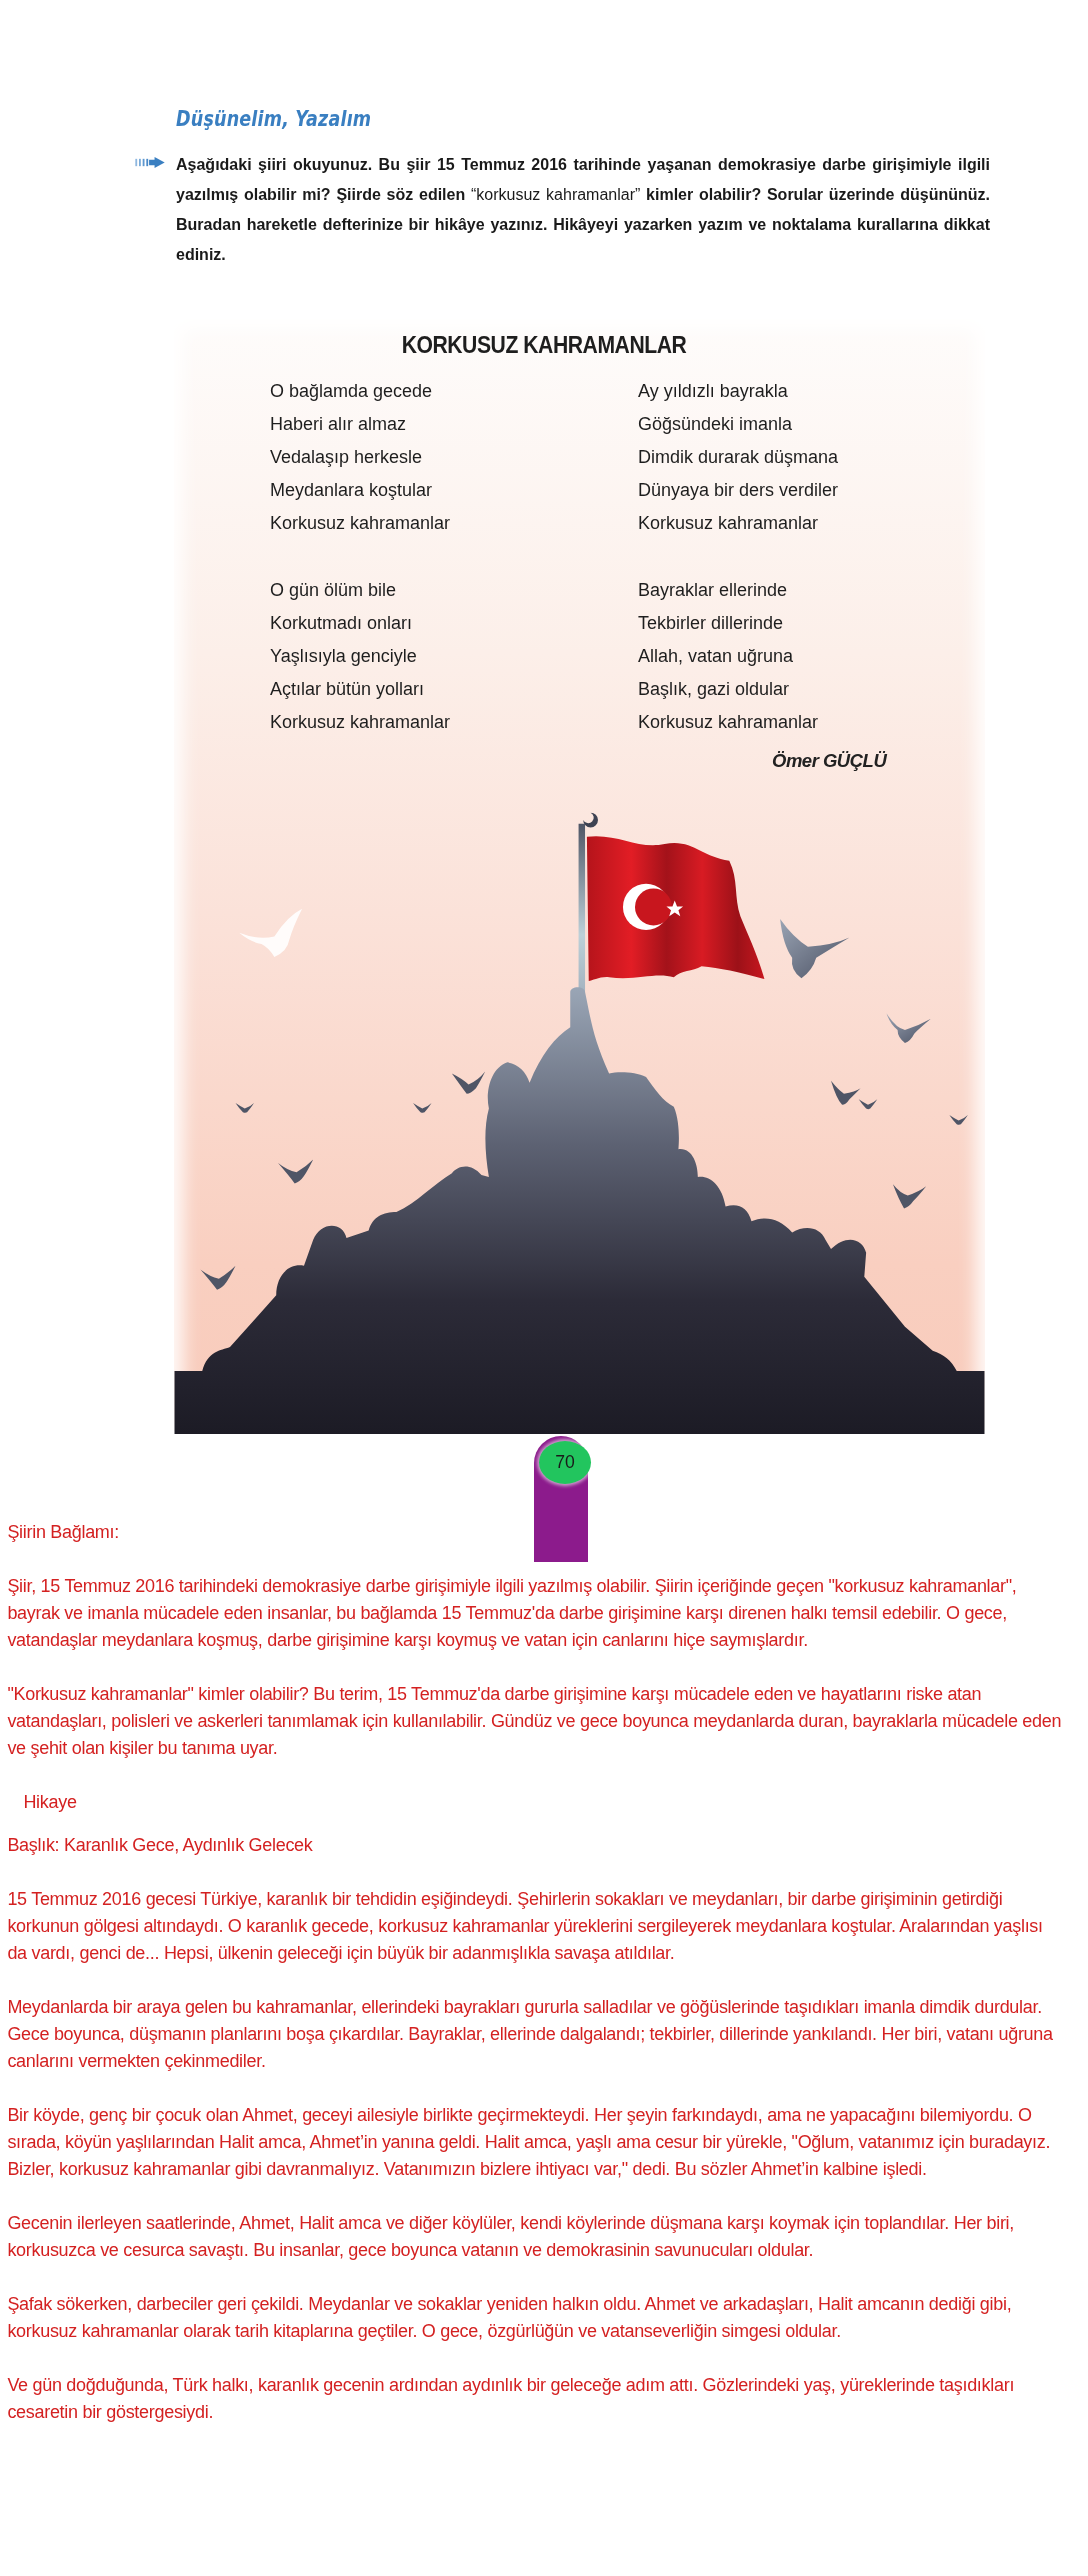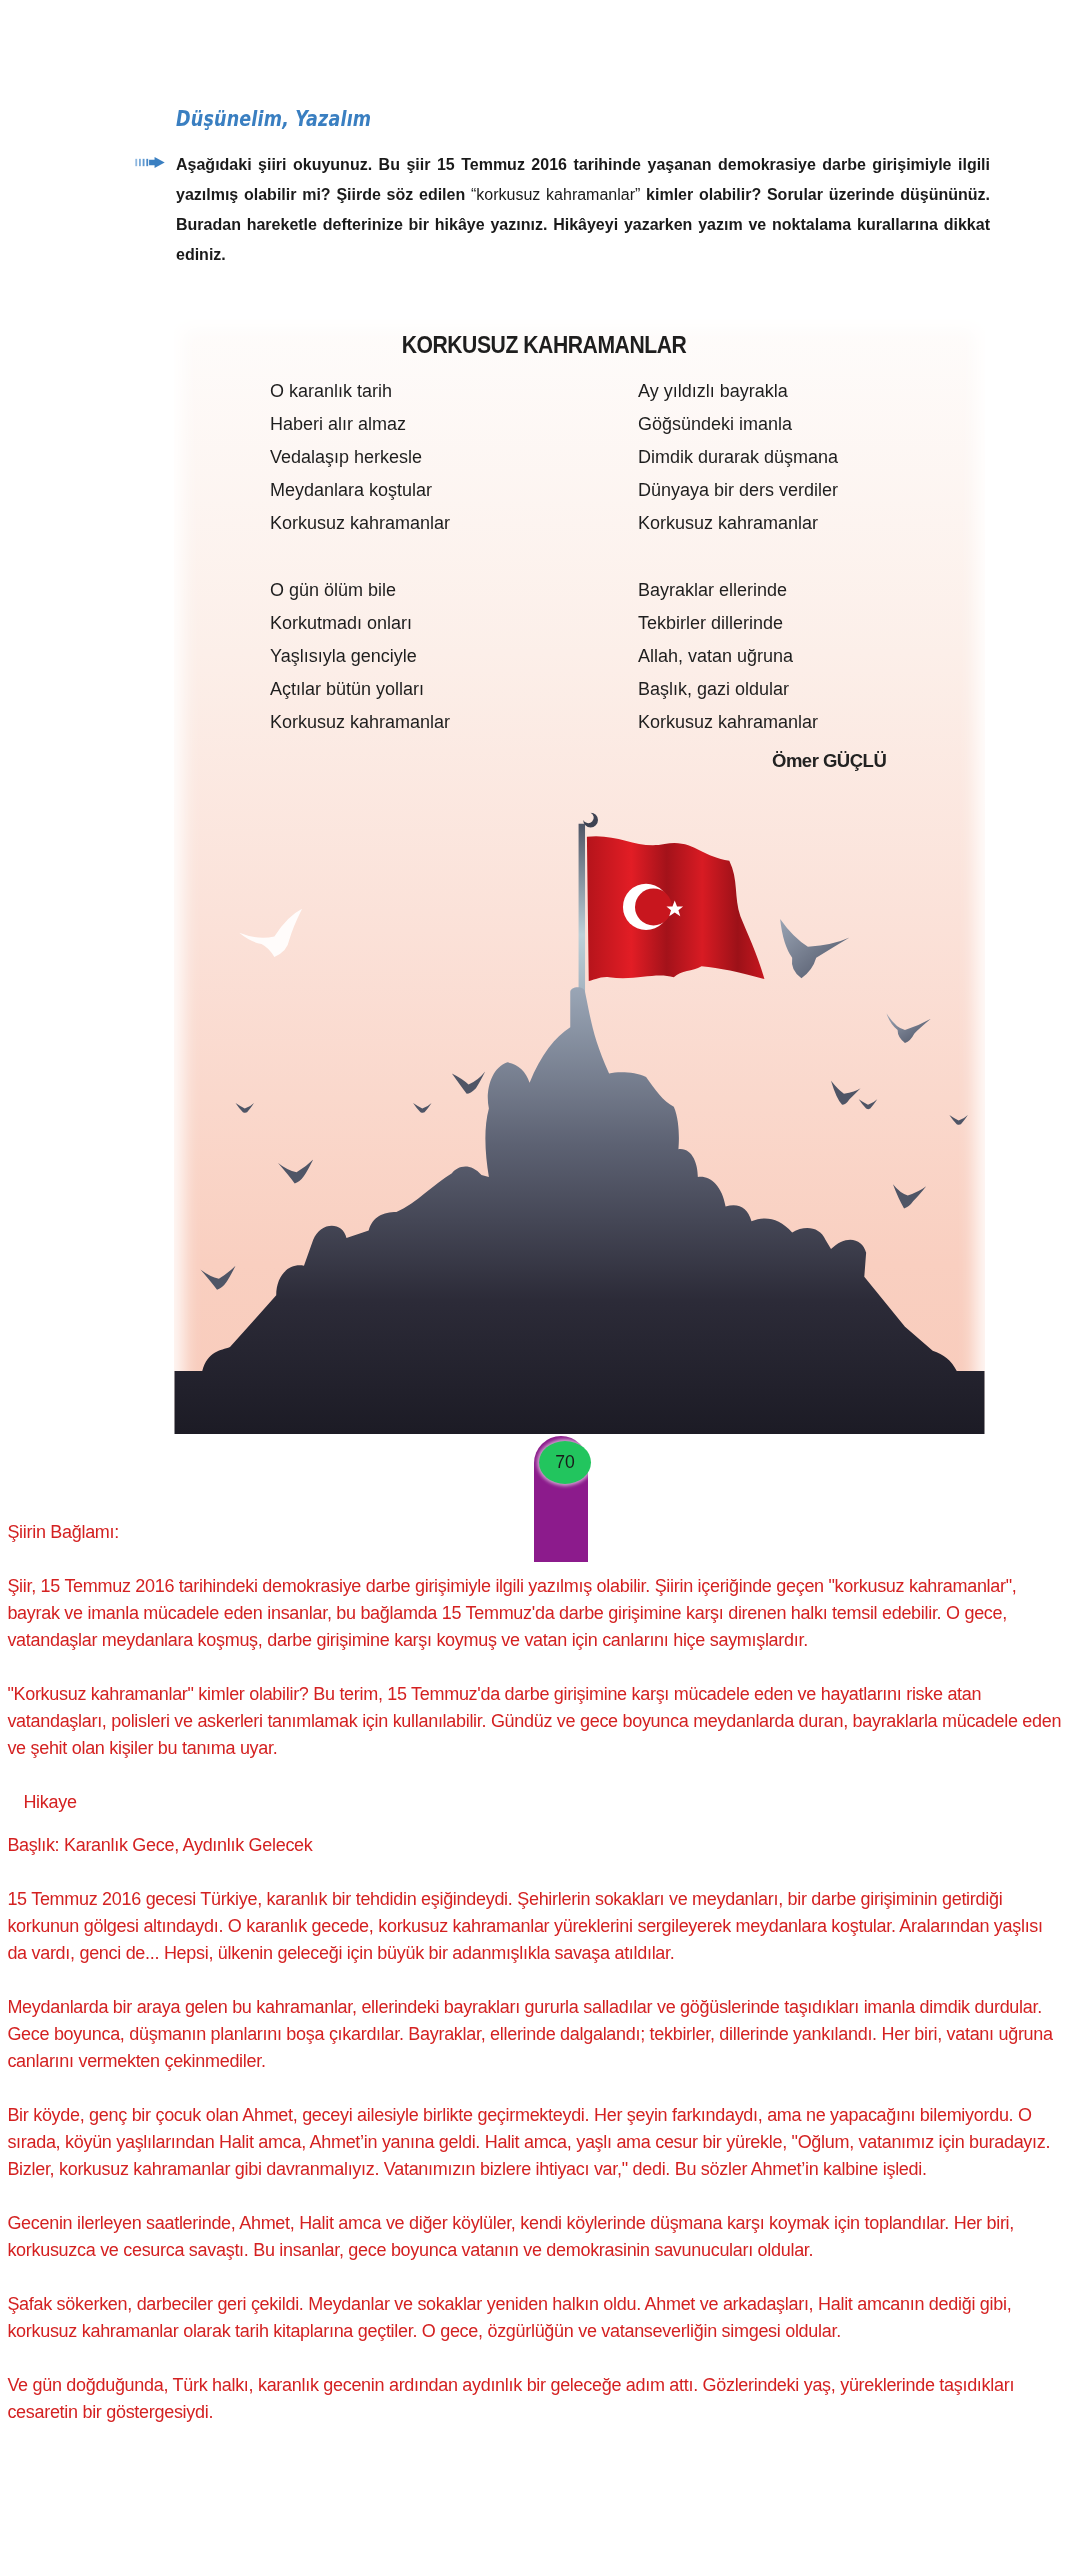--- a/index.html
+++ b/index.html
@@ -30,21 +30,21 @@
       transform: scaleX(0.92);
     }
     .stanza { position: absolute; font-size: 18px; color: #1e1e1e; line-height: 33px; }
     .stanza div { white-space: nowrap; }
     .s1l { left: 270px; top: 375px; }
     .s1r { left: 638px; top: 375px; }
     .s2l { left: 270px; top: 574px; }
     .s2r { left: 638px; top: 574px; }
     .author {
       position: absolute; left: 772px; top: 750px;
-      font-size: 18.5px; font-weight: bold; color: #222; letter-spacing: -0.5px;
+      font-size: 18.5px; font-weight: bold; font-style: italic; color: #222; letter-spacing: -0.5px;
     }
 
     .illustration { position: absolute; left: 174px; top: 796px; width: 811px; height: 638px; }
 
     .page-tab {
       position: absolute; left: 534px; top: 1436px; width: 54px; height: 126px;
       background: #8c1b8c; border-radius: 27px 27px 0 0;
     }
     .page-circle {
       position: absolute; left: 539px; top: 1441px; width: 52px; height: 43px; border-radius: 50%;
@@ -74,21 +74,21 @@
   <rect x="15" y="3" width="7" height="6" fill="#3a7fc1"></rect>
   <polygon points="21,0 32,6 21,12" fill="#3a7fc1"></polygon>
 </svg>
 
 <div class="instructions"><span>Aşağıdaki şiiri okuyunuz. Bu şiir 15 Temmuz 2016 tarihinde yaşanan demokrasiye darbe girişimiyle ilgili yazılmış olabilir mi? Şiirde söz edilen </span><span class="quote">“korkusuz kahramanlar”</span><span> kimler olabilir? Sorular üzerinde düşününüz. Buradan hareketle defterinize bir hikâye yazınız. Hikâyeyi yazarken yazım ve noktalama kurallarına dikkat ediniz.</span></div>
 
 <div class="poem-panel"></div>
 <div class="poem-title">KORKUSUZ KAHRAMANLAR</div>
 
 <div class="stanza s1l">
-  <div>O karanlık tarih</div>
+  <div>O bağlamda gecede</div>
   <div>Haberi alır almaz</div>
   <div>Vedalaşıp herkesle</div>
   <div>Meydanlara koştular</div>
   <div>Korkusuz kahramanlar</div>
 </div>
 <div class="stanza s1r">
   <div>Ay yıldızlı bayrakla</div>
   <div>Göğsündeki imanla</div>
   <div>Dimdik durarak düşmana</div>
   <div>Dünyaya bir ders verdiler</div>

